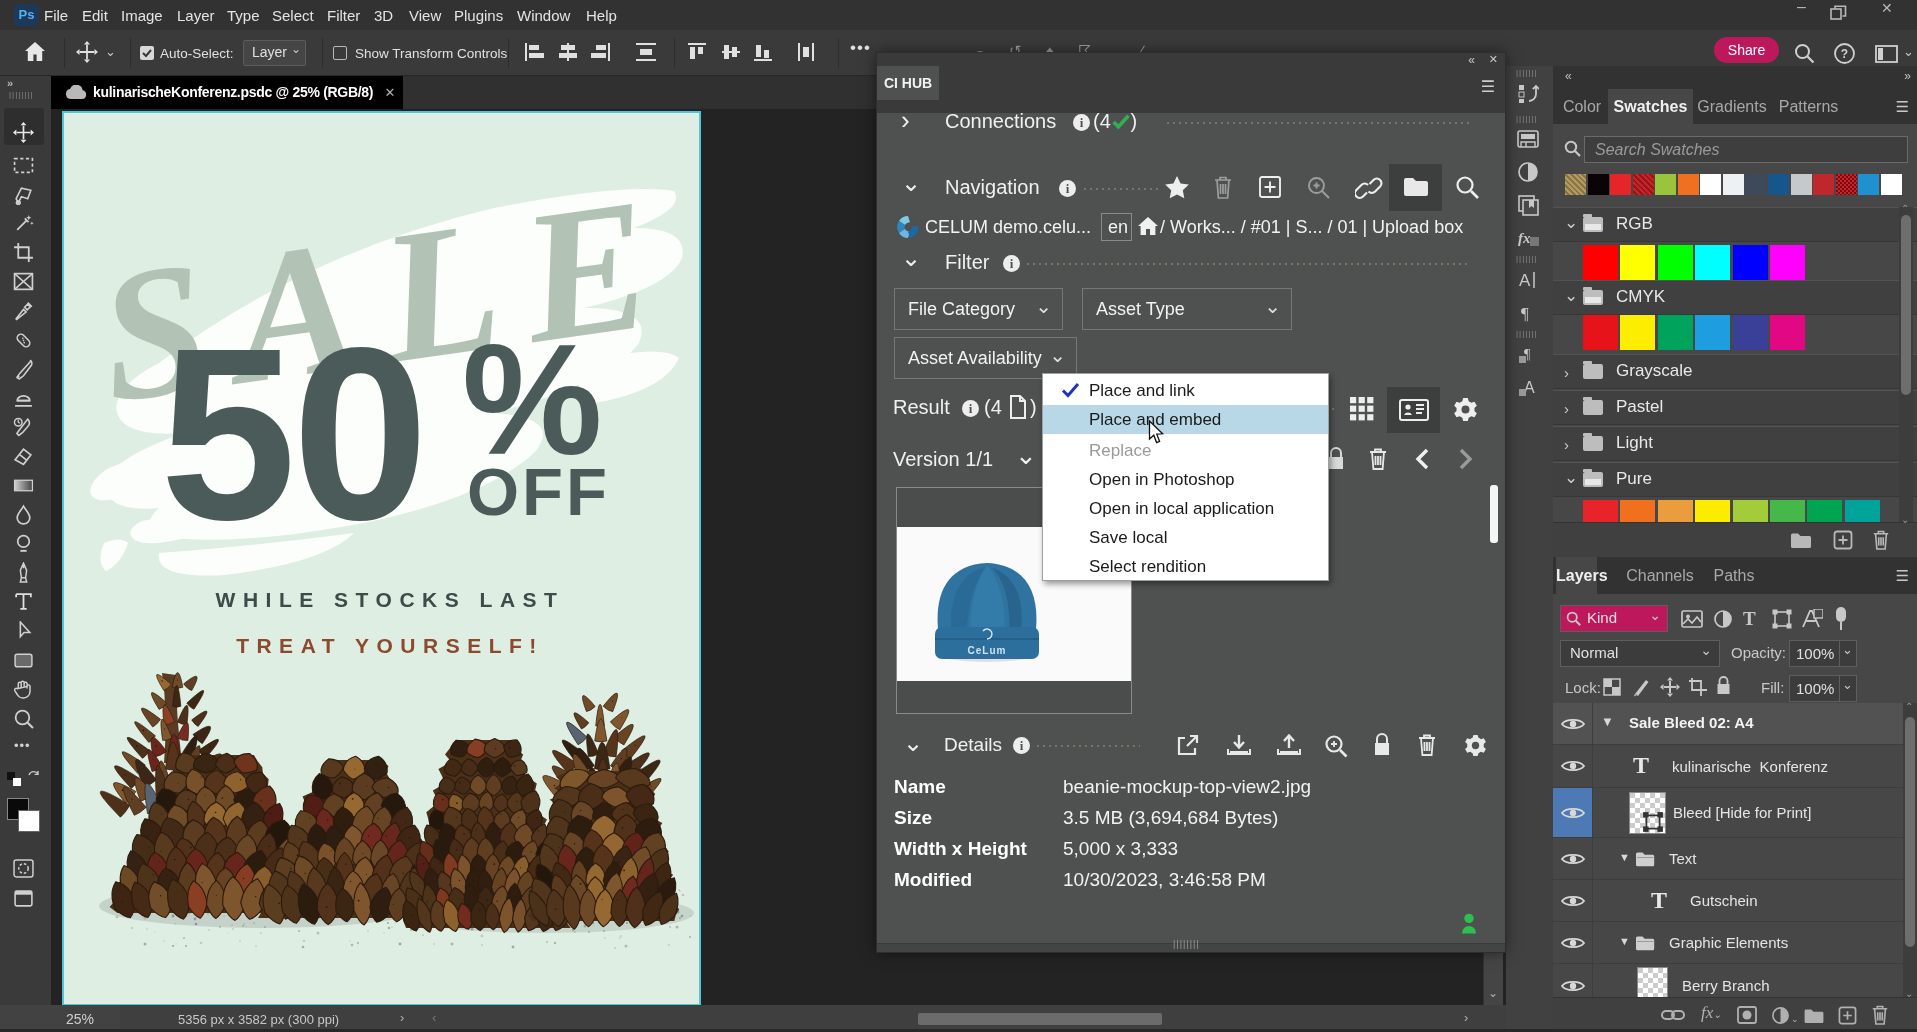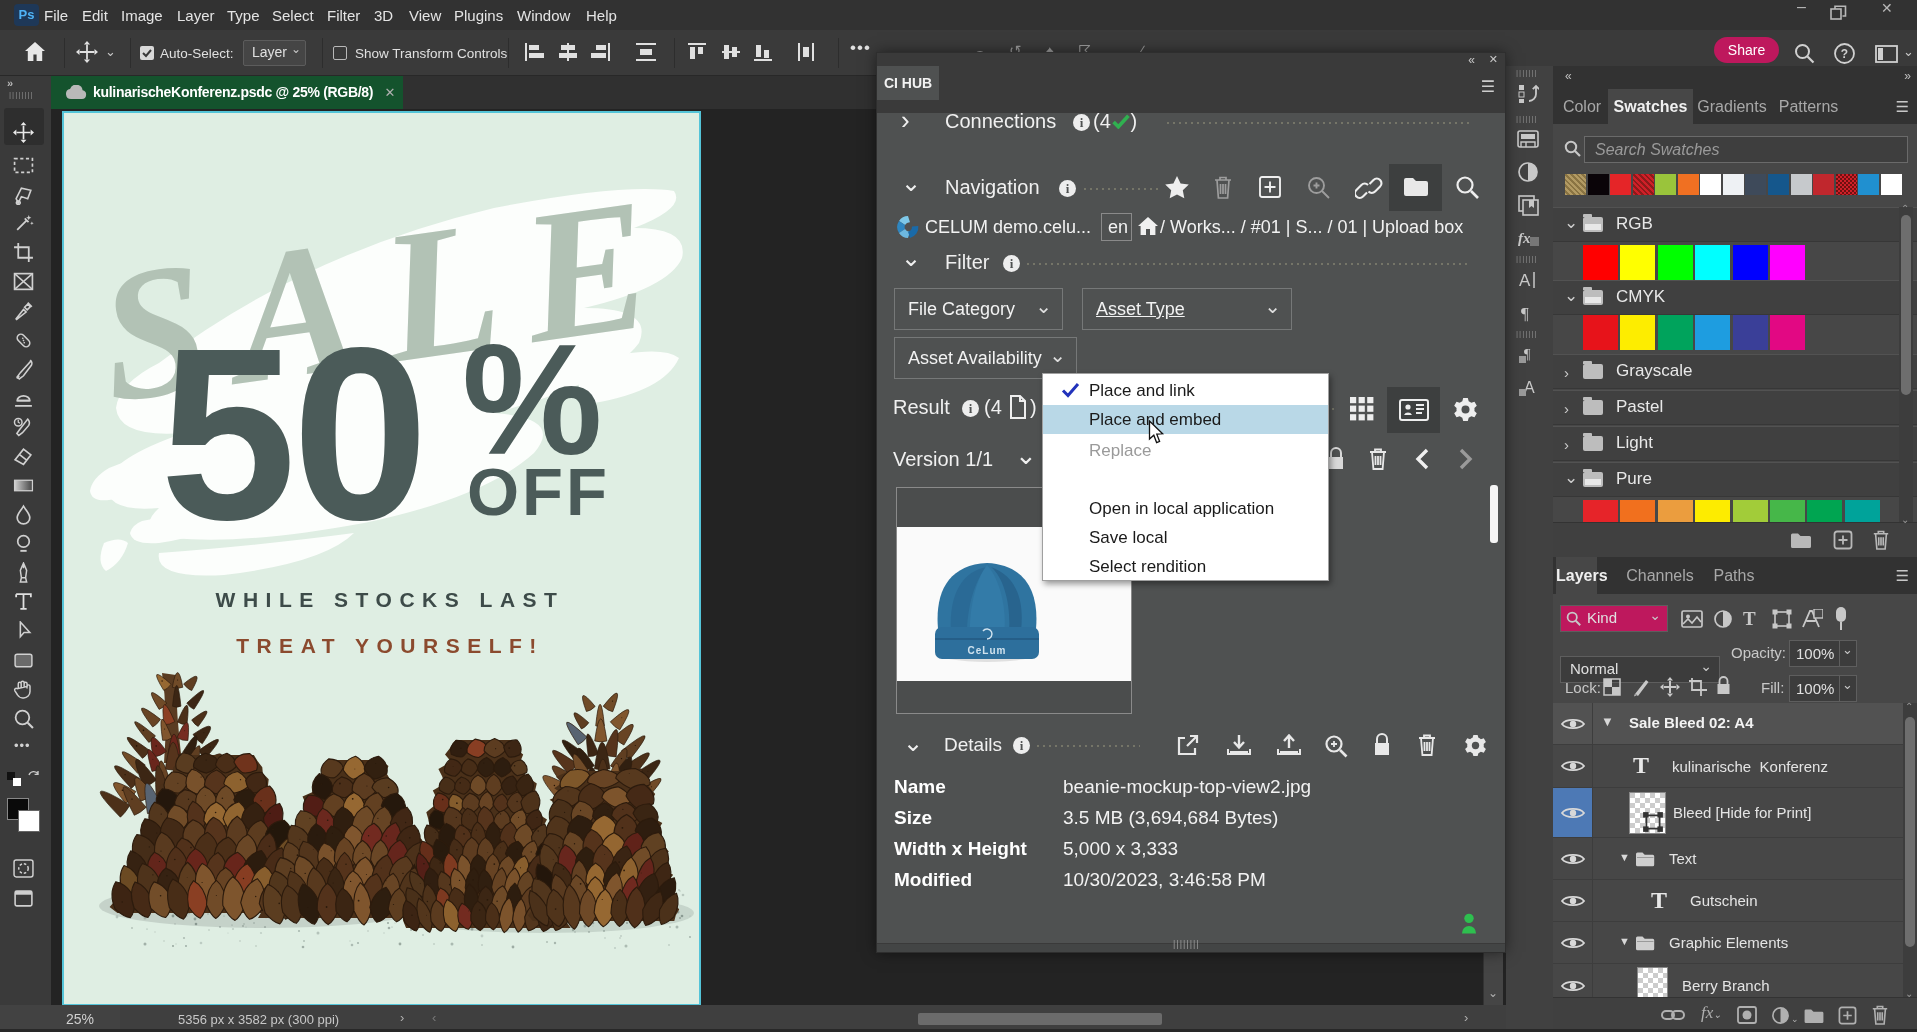--- a/index.html
+++ b/index.html
@@ -15,21 +15,21 @@
   
   #optionsbar { left:0; top:30px; width:1917px; height:46px; background:#3a3a3a;
     border-bottom:1px solid #282828; color:#dcdcdc; }
   .osep { position:absolute; top:8px; height:30px; width:1px; background:#2d2d2d; }
   
   #toolbar { left:0; top:76px; width:51px; height:929px; background:#3a3a3a; color:#cfcfcf; }
   .tl { position:absolute; left:13px; width:21px; height:21px; }
   .si { position:absolute; left:11px; width:22px; height:22px; }
   
   #tabbar { left:51px; top:76px; width:1457px; height:33px; background:#303030; }
-  #doctab { position:absolute; left:0px; top:0px; width:352px; height:33px; background:#14532d;
+  #doctab { position:absolute; left:0px; top:0px; width:352px; height:33px; background:#000000;
     color:#ffffff; font-size:14px; font-weight:bold; line-height:33px; letter-spacing:-0.3px; }
   
   #docarea { left:51px; top:109px; width:1457px; height:896px; background:#232323; }
   #canvas { position:absolute; left:11px; top:2px; width:639px; height:895px; background:#dfeee3;
     border:2px solid #54c4d8; }
   
   #statusbar { left:0; top:1005px; width:1506px; height:27px; background:#3f3f3f; color:#d0d0d0; font-size:13px; }
   
   #iconstrip { left:1506px; top:66px; width:47px; height:966px; background:#414141; color:#cfcfcf; }
   
@@ -1293,21 +1293,21 @@
       <rect x="14.5" y="14.5" width="5" height="5" fill="#c8c8c8"></rect>
     </svg>
   <svg class="abs" style="left:248px;top:52px;" width="22" height="20" viewBox="0 0 22 20">
       <path d="M2 18 L9 2 h2 L18 18 M5.5 12 h9" stroke="#c8c8c8" stroke-width="1.8" fill="none"></path>
       <rect x="13" y="0" width="9" height="9" fill="#4a4a4a" stroke="#c8c8c8" stroke-width="1.4"></rect>
     </svg>
   <svg class="abs" style="left:281px;top:50px;" width="14" height="24" viewBox="0 0 14 24">
       <rect x="2" y="0" width="10" height="15" rx="5" fill="#c8c8c8"></rect>
       <path d="M7 15 v8" stroke="#c8c8c8" stroke-width="2"></path>
     </svg>
-  <div class="abs" style="left:7px;top:83px;width:160px;height:27px;background:#3c3c3c;border:1px solid #5e5e5e;margin-top:16px;">
+  <div class="abs" style="left:7px;top:83px;width:160px;height:27px;background:#3c3c3c;border:1px solid #5e5e5e;">
     <span style="position:absolute;left:9px;top:3px;color:#e0e0e0;font-size:15px;">Normal</span>
     <span style="position:absolute;right:7px;top:1px;color:#c8c8c8;font-size:14px;">⌄</span>
   </div>
   <span class="abs" style="left:178px;top:87px;color:#c8c8c8;font-size:15px;">Opacity:</span>
   <div class="abs" style="left:236px;top:83px;width:51px;height:27px;background:#3c3c3c;border:1px solid #5e5e5e;color:#e0e0e0;font-size:15px;line-height:25px;padding-left:6px;">100%</div>
   <div class="abs" style="left:287px;top:83px;width:17px;height:27px;background:#3c3c3c;border:1px solid #5e5e5e;border-left:none;">
       <span style="position:absolute;left:2px;top:1px;color:#c8c8c8;font-size:13px;">⌄</span>
     </div>
   <span class="abs" style="left:12px;top:122px;color:#c8c8c8;font-size:15px;">Lock:</span>
   <svg class="abs" style="left:50px;top:121px;" width="18" height="18" viewBox="0 0 18 18">
@@ -1574,21 +1574,21 @@
   <svg class="abs" style="left:260px;top:163px;" width="22" height="20" viewBox="0 0 22 20">
     <path d="M11 1 L21 10 h-2.6 v9 h-5.4 v-6 h-4 v6 H3.6 v-9 H1z" fill="#f0f0f0"></path>
   </svg>
   <span class="cbr" style="left:283px;top:164px;">/ Works... / #01 | S... / 01 | Upload box</span>
 
   <span class="chev2" style="left:24px;top:195px;">⌄</span>
   <span class="chd" style="left:68px;top:198px;">Filter</span>
   <span class="cinfo" style="left:126px;top:202px;">i</span>
   <div class="dotline" style="left:150px;top:210px;width:443px;"></div>
   <div class="csel" style="left:17px;top:235px;width:169px;">File Category<span class="cchev">⌄</span></div>
-  <div class="csel" style="left:205px;top:235px;width:210px;text-decoration:underline;">Asset Type<span class="cchev">⌄</span></div>
+  <div class="csel" style="left:205px;top:235px;width:210px;">Asset Type<span class="cchev">⌄</span></div>
   <div class="csel" style="left:17px;top:284px;width:183px;">Asset Availability<span class="cchev">⌄</span></div>
 
   <span class="chd" style="left:16px;top:343px;">Result</span>
   <span class="cinfo" style="left:85px;top:347px;">i</span>
   <span class="chd" style="left:107px;top:343px;">(4</span>
   <svg class="abs" style="left:132px;top:342px;" width="18" height="24" viewBox="0 0 18 24">
     <path d="M2 1 h9 l5 5 v17 h-14z M11 1 v5 h5" fill="none" stroke="#eeeeee" stroke-width="2"></path>
   </svg>
   <span class="chd" style="left:153px;top:343px;">)</span>
   <div class="dotline" style="left:173px;top:355px;width:285px;"></div>
@@ -1710,17 +1710,18 @@
 <div class="abs" id="ctxmenu">
   <svg style="position:absolute;left:18px;top:8px;" width="19" height="16" viewBox="0 0 19 16">
       <path d="M2 8.5 L7 13.5 L17 2" stroke="#2233bb" stroke-width="3" fill="none"></path>
     </svg>
   <svg style="position:absolute;left:105px;top:46px;z-index:5;" width="17" height="25" viewBox="0 0 17 25">
       <path d="M1.5 1 L1.5 19 L5.8 15.2 L8.6 22.6 L11.6 21.4 L8.8 14.2 L14.6 13.8 Z" fill="#ffffff" stroke="#111" stroke-width="1.3"></path>
     </svg>
   <div class="mitem" style="top:2px;">Place and link</div>
   <div class="mitem" style="top:31px;background:#b9d8e7;">Place and embed</div>
   <div class="mitem" style="top:62px;color:#9a9a9a;">Replace</div>
+  <div class="mitem" style="top:91px;">Open in Photoshop</div>
   <div class="mitem" style="top:120px;">Open in local application</div>
   <div class="mitem" style="top:149px;">Save local</div>
   <div class="mitem" style="top:178px;">Select rendition</div>
 </div>
 <div class="abs" style="left:0;top:1029px;width:1917px;height:3px;background:#282828;"></div>
 
 </body></html>

